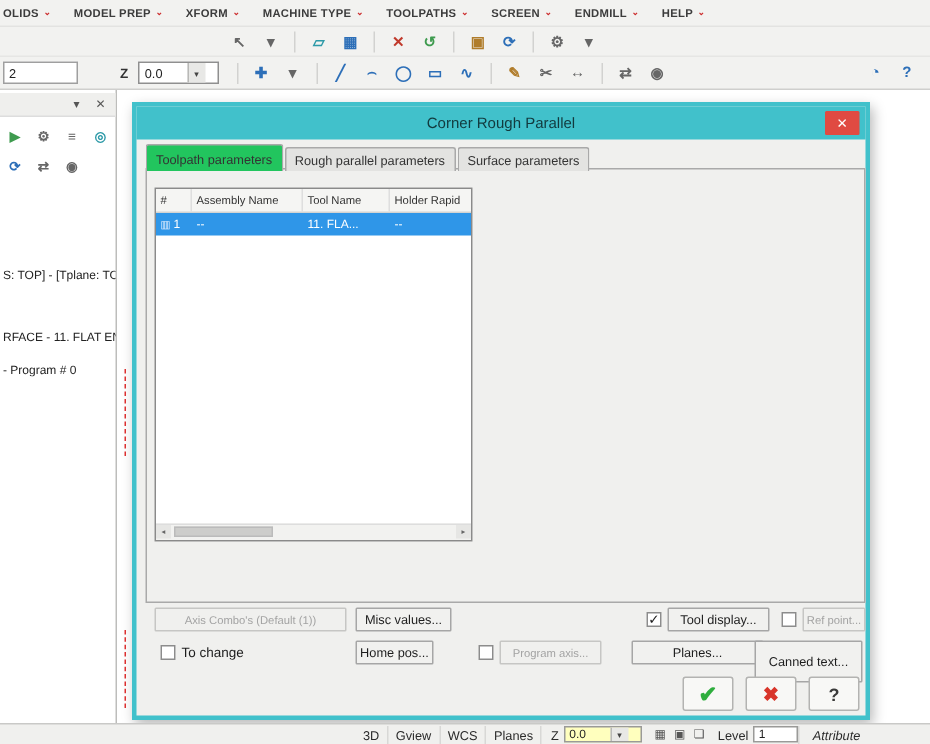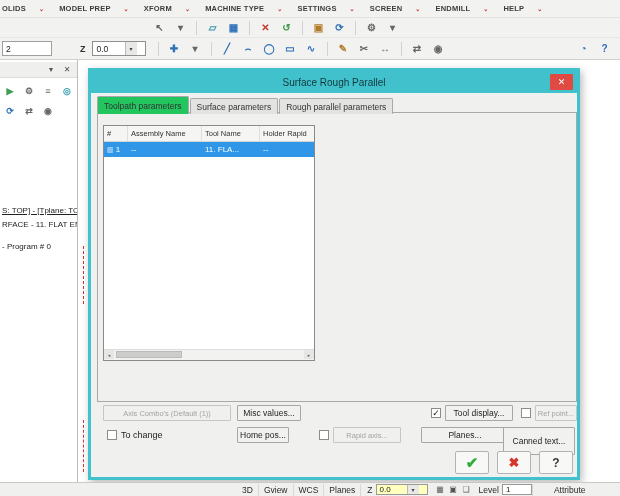--- a/index.html
+++ b/index.html
@@ -3,21 +3,21 @@
 <meta charset="utf-8">
 <style>
   html,body{margin:0;padding:0;background:#cfcfcf;}
   .screen{position:relative;width:620px;height:496px;background:#ffffff;overflow:hidden;
           font-family:"Liberation Sans",sans-serif;-webkit-font-smoothing:antialiased;}
   .abs{position:absolute;}
 
   
   .menubar{left:0;top:0;width:620px;height:18px;background:#f2f2f0;border-bottom:1px solid #e3e3e1;
            display:flex;align-items:center;gap:15px;padding-left:2px;box-sizing:border-box;}
-  .menu-item{display:flex;align-items:center;gap:13px;font-size:7.5px;font-weight:700;color:#3c3c3c;
+  .menu-item{display:flex;align-items:center;gap:3px;font-size:7.5px;font-weight:700;color:#3c3c3c;
              letter-spacing:.2px;white-space:nowrap;cursor:default;}
   .menu-chev{color:#cc2a2a;font-size:6px;line-height:6px;}
   .toolbar1{left:0;top:18px;width:620px;height:20px;background:#f2f2f0;border-bottom:1px solid #e6e6e4;
             display:flex;align-items:center;gap:2px;padding-left:150px;box-sizing:border-box;}
   .toolbar2{left:0;top:38px;width:620px;height:22px;background:#f2f2f0;border-bottom:1px solid #cfcfcd;
             display:flex;align-items:center;gap:2px;padding:0 6px 0 2px;box-sizing:border-box;}
   .ic{width:17px;height:17px;display:inline-flex;align-items:center;justify-content:center;
       font-size:10px;color:#666;border:1px solid transparent;border-radius:2px;flex:0 0 auto;}
   .sep{width:1px;height:14px;background:#d2d2d0;margin:0 4px;flex:0 0 auto;}
   .c-blue{color:#2d6fb8}.c-red{color:#c0392b}.c-green{color:#3f9b4f}.c-teal{color:#2e9aa8}.c-amber{color:#b07c2a}
@@ -91,21 +91,21 @@
   
   .statusbar{left:0;bottom:0;width:620px;height:14px;background:#f0f0ee;border-top:1px solid #c9c9c7;
              display:flex;align-items:center;box-sizing:border-box;padding-left:237px;z-index:6;}
   .sb-seg{font-size:8.5px;color:#2a2a2a;padding:0 5px;border-right:1px solid #d8d8d6;height:12px;
           display:flex;align-items:center;cursor:pointer;white-space:nowrap;}
   .sb-label{font-size:8.5px;color:#2a2a2a;padding:0 3px 0 6px;}
   .sb-combo{height:11px;border:1px solid #9a9a98;}
   .sb-combo .val{font-size:8px;padding:0 3px;}
   .sb-ic{width:13px;height:12px;display:inline-flex;align-items:center;justify-content:center;font-size:8px;color:#555;cursor:pointer;}
   .sb-end{flex:1;border-left:1px solid #d8d8d6;font-size:8.5px;color:#2a2a2a;display:flex;align-items:center;
-          padding-left:21px;height:12px;overflow:hidden;white-space:nowrap;cursor:pointer;}
+          padding-left:9px;height:12px;overflow:hidden;white-space:nowrap;cursor:pointer;font-style:italic;}
 </style>
 </head>
 <body>
 
 <div class="screen">
 
   <div class="abs menubar">
     <span class="menu-item">
         <span>OLIDS</span>
         <span class="menu-chev">⌄</span>
@@ -116,21 +116,21 @@
       </span>
     <span class="menu-item">
         <span>XFORM</span>
         <span class="menu-chev">⌄</span>
       </span>
     <span class="menu-item">
         <span>MACHINE TYPE</span>
         <span class="menu-chev">⌄</span>
       </span>
     <span class="menu-item">
-        <span>SETTINGS</span>
+        <span>TOOLPATHS</span>
         <span class="menu-chev">⌄</span>
       </span>
     <span class="menu-item">
         <span>SCREEN</span>
         <span class="menu-chev">⌄</span>
       </span>
     <span class="menu-item">
         <span>ENDMILL</span>
         <span class="menu-chev">⌄</span>
       </span>
@@ -193,39 +193,39 @@
       <b class="ic c-green">▶</b>
       <b class="ic">⚙</b>
       <b class="ic">≡</b>
       <b class="ic c-teal">◎</b>
     </div>
     <div class="lp-tools" style="top:42px;">
       <b class="ic c-blue">⟳</b>
       <b class="ic">⇄</b>
       <b class="ic">◉</b>
     </div>
-    <div class="tree-line" style="top:146px;text-decoration:underline;">S: TOP] - [Tplane: TO</div>
+    <div class="tree-line" style="top:119px;">S: TOP] - [Tplane: TO</div>
     <div class="tree-line" style="top:160px;">RFACE - 11. FLAT ENDMI</div>
     <div class="tree-line" style="top:182px;">- Program # 0</div>
   </div>
 
   <div class="abs dash" style="left:83px;top:246px;height:58px;"></div>
   <div class="abs dash" style="left:83px;top:420px;height:52px;"></div>
 
   <div class="abs dialog">
 
     <div class="titlebar">
-      <span class="title">Surface Rough Parallel</span>
+      <span class="title">Corner Rough Parallel</span>
     </div>
     <span class="close-btn">✕</span>
 
     <div class="tabs">
       <span class="tab active">Toolpath parameters</span>
+      <span class="tab">Rough parallel parameters</span>
       <span class="tab">Surface parameters</span>
-      <span class="tab">Rough parallel parameters</span>
     </div>
     <div class="tabpage"></div>
 
     <div class="tool-table">
       <div class="tt-head">
         <span class="tt-hc" style="width:24px;">#</span>
         <span class="tt-hc" style="width:74px;">Assembly Name</span>
         <span class="tt-hc" style="width:58px;">Tool Name</span>
         <span class="tt-hc" style="width:54px;border-right:none;">Holder Rapid</span>
       </div>
@@ -306,21 +306,21 @@
     <span class="abs btn" style="left:354px;top:334px;width:68px;height:16px;">Tool display...</span>
     <span class="abs cb" style="left:430px;top:337px;"></span>
     <span class="abs btn sm disabled" style="left:444px;top:334px;width:42px;height:16px;">Ref point...</span>
 
     <span class="abs cb-wrap" style="left:16px;top:359px;">
       <span class="cb"></span>
       <span>To change</span>
     </span>
     <span class="abs btn" style="left:146px;top:356px;width:52px;height:16px;">Home pos...</span>
     <span class="abs cb" style="left:228px;top:359px;"></span>
-    <span class="abs btn sm disabled" style="left:242px;top:356px;width:68px;height:16px;">Rapid axis...</span>
+    <span class="abs btn sm disabled" style="left:242px;top:356px;width:68px;height:16px;">Program axis...</span>
     <span class="abs btn" style="left:330px;top:356px;width:88px;height:16px;">Planes...</span>
     <span class="abs btn" style="left:412px;top:356px;width:72px;height:28px;">Canned text...</span>
 
     <span class="abs act" style="left:364px;top:380px;width:34px;height:23px;color:#2fae3e;font-size:15px;">✔</span>
     <span class="abs act" style="left:406px;top:380px;width:34px;height:23px;color:#d8352a;font-size:13px;">✖</span>
     <span class="abs act" style="left:448px;top:380px;width:34px;height:23px;color:#3a3a3a;font-size:12px;">?</span>
   </div>
 
   <div class="abs statusbar">
     <span class="sb-seg">3D</span>

